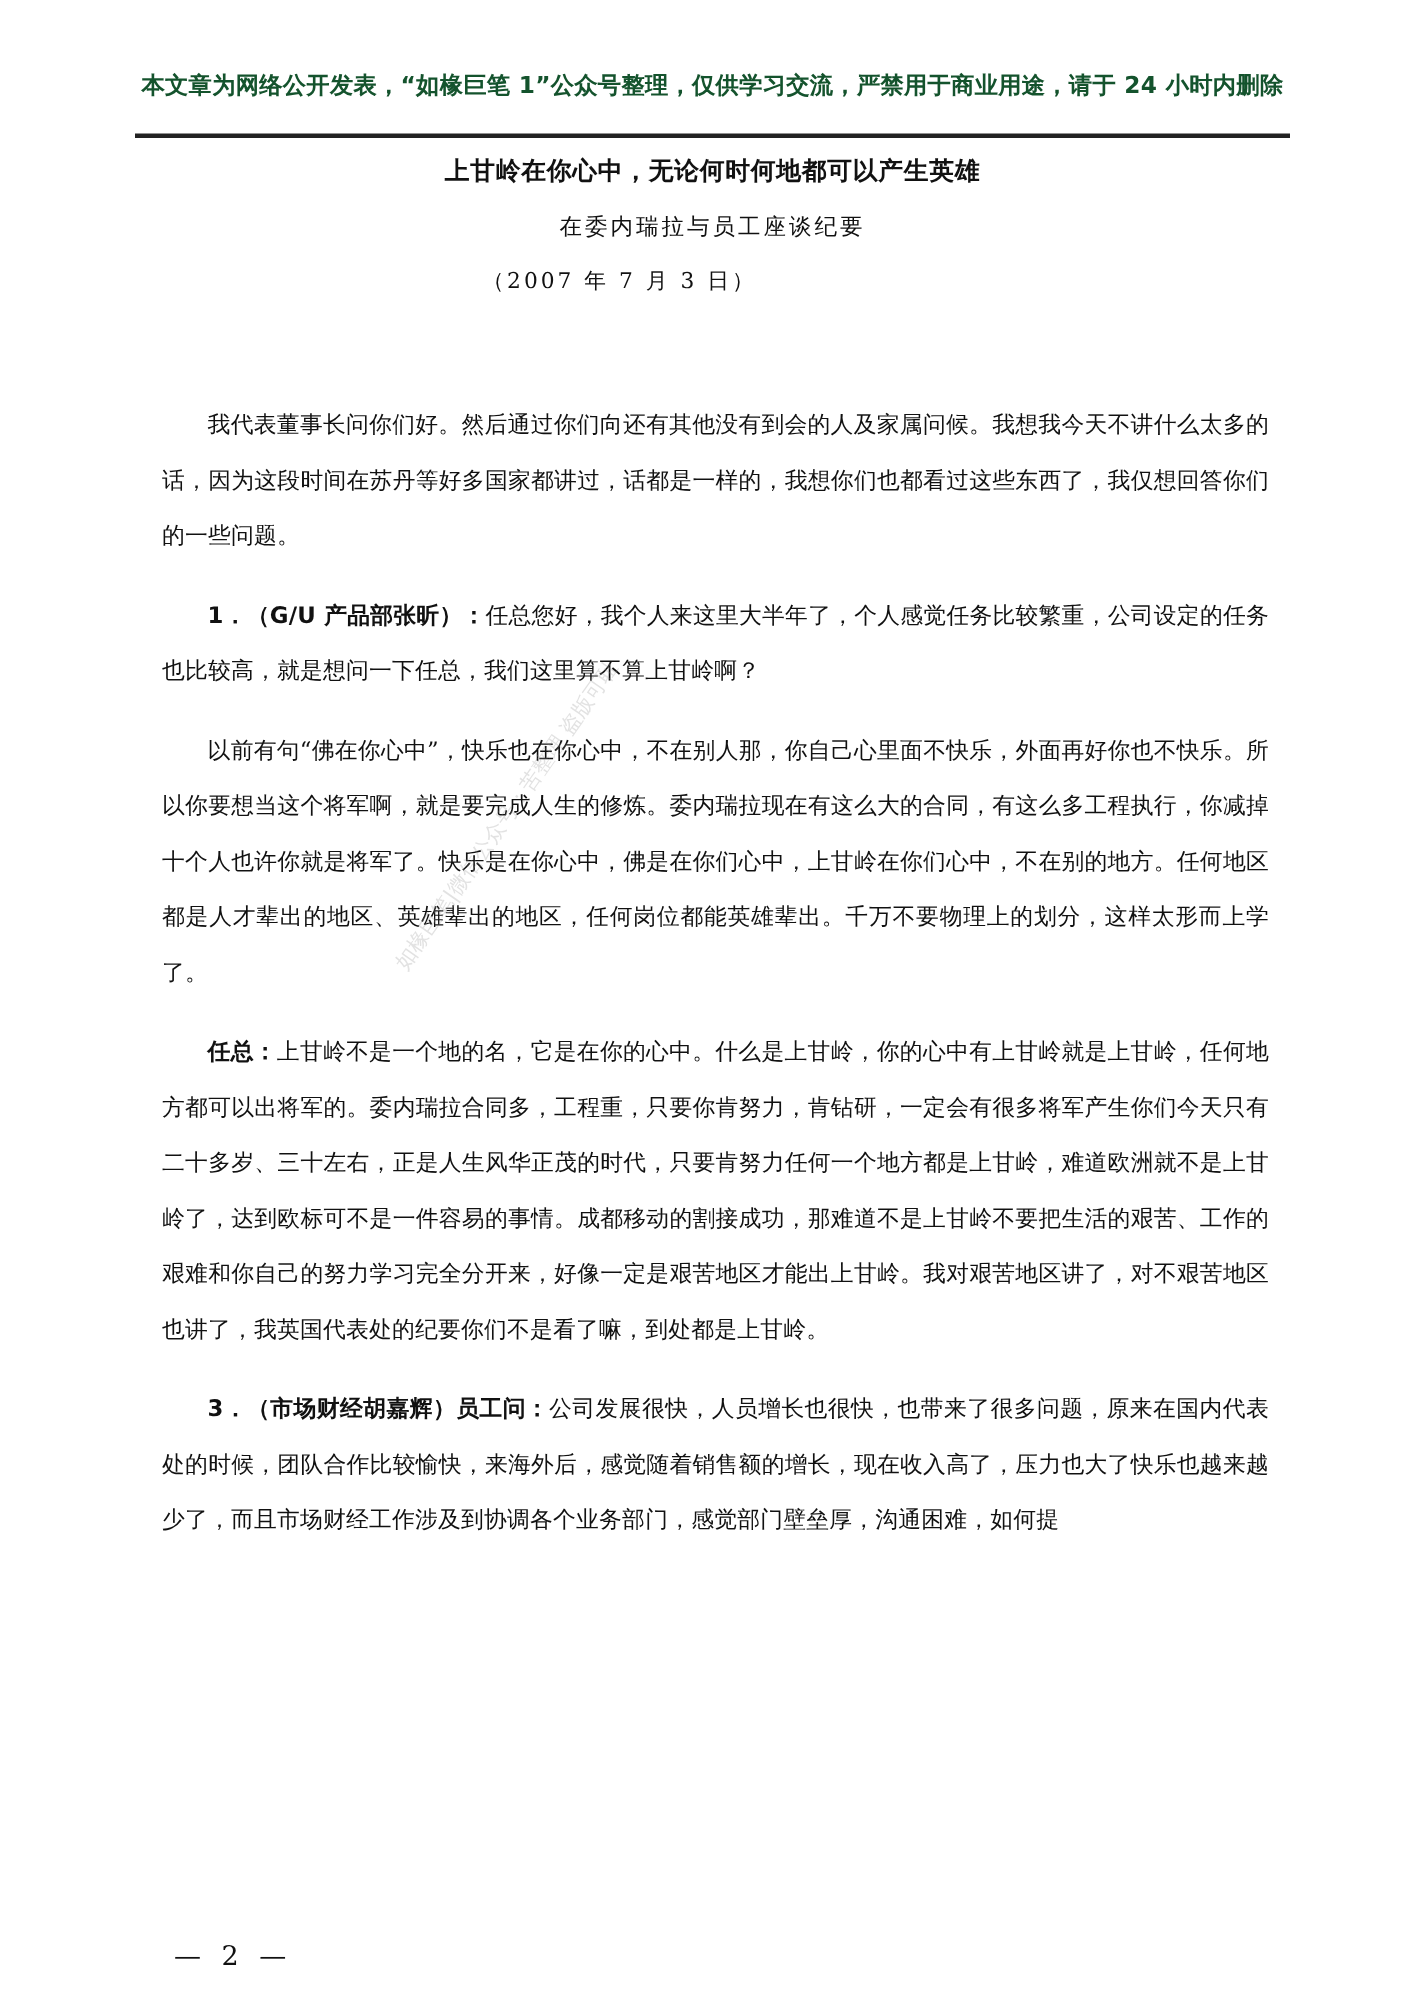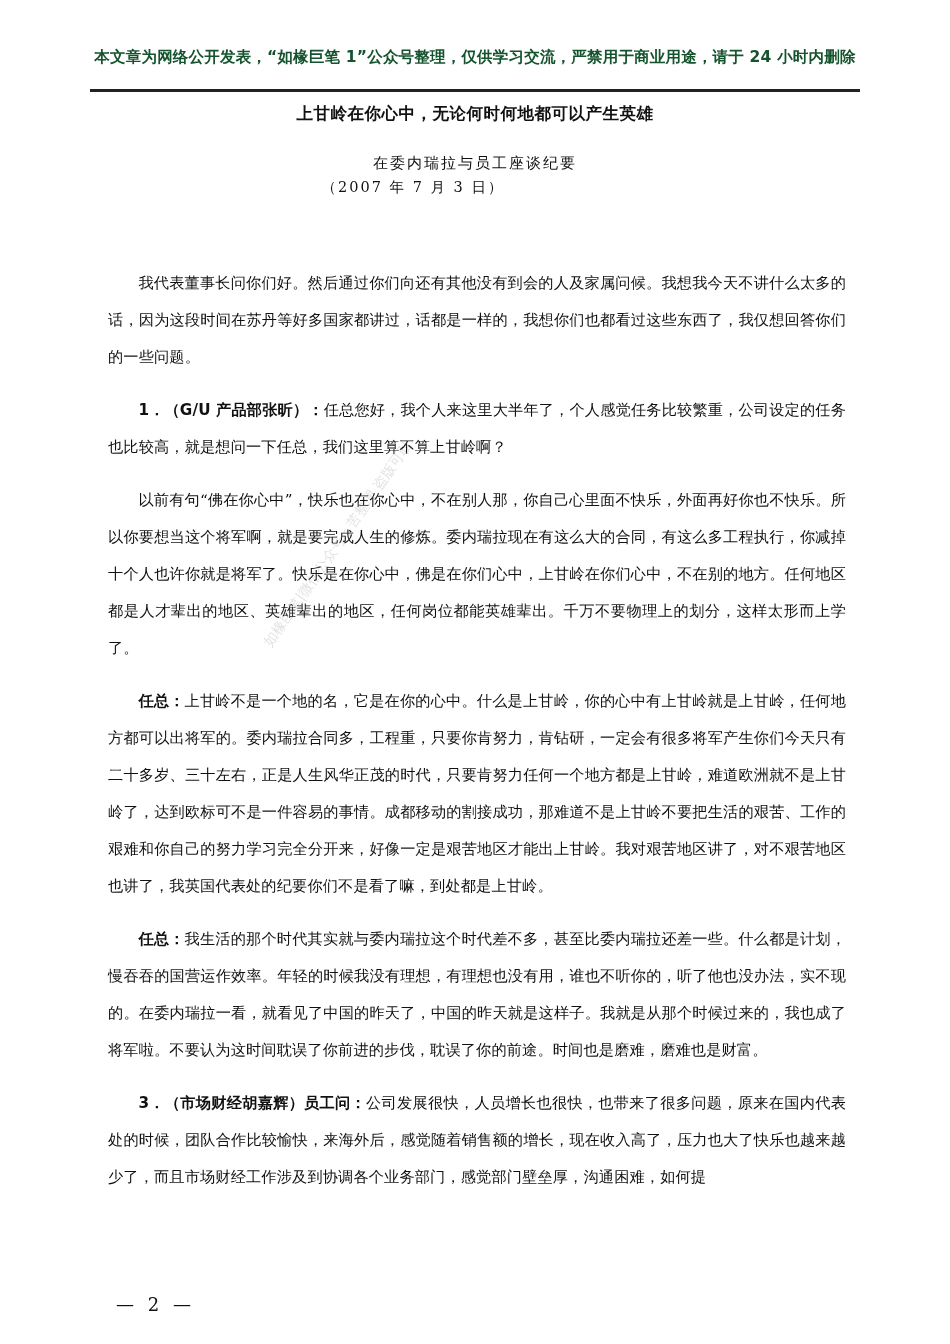--- a/index.html
+++ b/index.html
@@ -4,21 +4,21 @@
 <style>
   html, body { margin:0; padding:0; background:#ffffff; }
   body { width:950px; height:1344px; position:relative; overflow:hidden;
          font-family:"DejaVu Serif","Liberation Serif",serif; color:#111; }
   .notice { position:absolute; left:90px; top:46px; width:770px; text-align:center;
             color:#14532d; font-family:"DejaVu Sans","Liberation Sans",sans-serif;
             font-weight:bold; font-size:15.5px; line-height:22px; letter-spacing:0.2px; }
   .rule { position:absolute; left:90px; top:89px; width:770px; height:3px; background:#222; }
   .title { position:absolute; left:0; top:103px; width:950px; text-align:center;
            font-weight:bold; font-size:16.5px; letter-spacing:0.5px; }
-  .subtitle { position:absolute; left:0; top:154px; width:950px; text-align:center;
+  .subtitle { position:absolute; left:0; top:142px; width:950px; text-align:center;
               font-size:15px; letter-spacing:2px; }
   .date { position:absolute; left:0; top:178px; width:826px; text-align:center;
           font-size:14.5px; letter-spacing:2px; }
   .body { position:absolute; left:92px; top:249px; width:770px; }
   .para { font-size:15.2px; line-height:37px; text-indent:2em; margin:16px;
           text-align:justify; letter-spacing:0.15px; }
   .b { font-weight:bold; font-family:"DejaVu Sans","Liberation Sans",sans-serif; }
   .watermark { position:absolute; left:260px; top:640px; font-size:14px; color:rgba(150,150,150,0.28);
                transform:rotate(-55deg); transform-origin:left top; white-space:nowrap;
                font-family:"DejaVu Sans","Liberation Sans",sans-serif; pointer-events:none; }
@@ -32,19 +32,18 @@
 
 <div class="title">上甘岭在你心中，无论何时何地都可以产生英雄</div>
 <div class="subtitle">在委内瑞拉与员工座谈纪要</div>
 <div class="date">（2007 年 7 月 3 日）</div>
 
 <div class="body">
   <p class="para"><span>我代表董事长问你们好。然后通过你们向还有其他没有到会的人及家属问候。我想我今天不讲什么太多的话，因为这段时间在苏丹等好多国家都讲过，话都是一样的，我想你们也都看过这些东西了，我仅想回答你们的一些问题。</span></p>
   <p class="para"><span class="b">1．（G/U 产品部张昕）：</span><span>任总您好，我个人来这里大半年了，个人感觉任务比较繁重，公司设定的任务也比较高，就是想问一下任总，我们这里算不算上甘岭啊？</span></p>
   <p class="para"><span>以前有句“佛在你心中”，快乐也在你心中，不在别人那，你自己心里面不快乐，外面再好你也不快乐。所以你要想当这个将军啊，就是要完成人生的修炼。委内瑞拉现在有这么大的合同，有这么多工程执行，你减掉十个人也许你就是将军了。快乐是在你心中，佛是在你们心中，上甘岭在你们心中，不在别的地方。任何地区都是人才辈出的地区、英雄辈出的地区，任何岗位都能英雄辈出。千万不要物理上的划分，这样太形而上学了。</span></p>
   <p class="para" style="margin-top:0"><span class="b">任总：</span><span>上甘岭不是一个地的名，它是在你的心中。什么是上甘岭，你的心中有上甘岭就是上甘岭，任何地方都可以出将军的。委内瑞拉合同多，工程重，只要你肯努力，肯钻研，一定会有很多将军产生你们今天只有二十多岁、三十左右，正是人生风华正茂的时代，只要肯努力任何一个地方都是上甘岭，难道欧洲就不是上甘岭了，达到欧标可不是一件容易的事情。成都移动的割接成功，那难道不是上甘岭不要把生活的艰苦、工作的艰难和你自己的努力学习完全分开来，好像一定是艰苦地区才能出上甘岭。我对艰苦地区讲了，对不艰苦地区也讲了，我英国代表处的纪要你们不是看了嘛，到处都是上甘岭。</span></p>
-  <p class="para"><span class="b">任总：</span><span>我生活的那个时代其实就与委内瑞拉这个时代差不多，甚至比委内瑞拉还差一些。什么都是计划，慢吞吞的国营运作效率。年轻的时候我没有理想，有理想也没有用，谁也不听你的，听了他也没办法，实不现的。在委内瑞拉一看，就看见了中国的昨天了，中国的昨天就是这样子。我就是从那个时候过来的，我也成了将军啦。不要认为这时间耽误了你前进的步伐，耽误了你的前途。时间也是磨难，磨难也是财富。</span></p>
   <p class="para"><span class="b">3．（市场财经胡嘉辉）员工问：</span><span>公司发展很快，人员增长也很快，也带来了很多问题，原来在国内代表处的时候，团队合作比较愉快，来海外后，感觉随着销售额的增长，现在收入高了，压力也大了快乐也越来越少了，而且市场财经工作涉及到协调各个业务部门，感觉部门壁垒厚，沟通困难，如何提</span></p>
 </div>
 
 <div class="watermark">如椽巨笔|微信公众号：苦整理 盗版可耻</div>
 
 <div class="pageno">— 2 —</div>
 
 </body></html>

